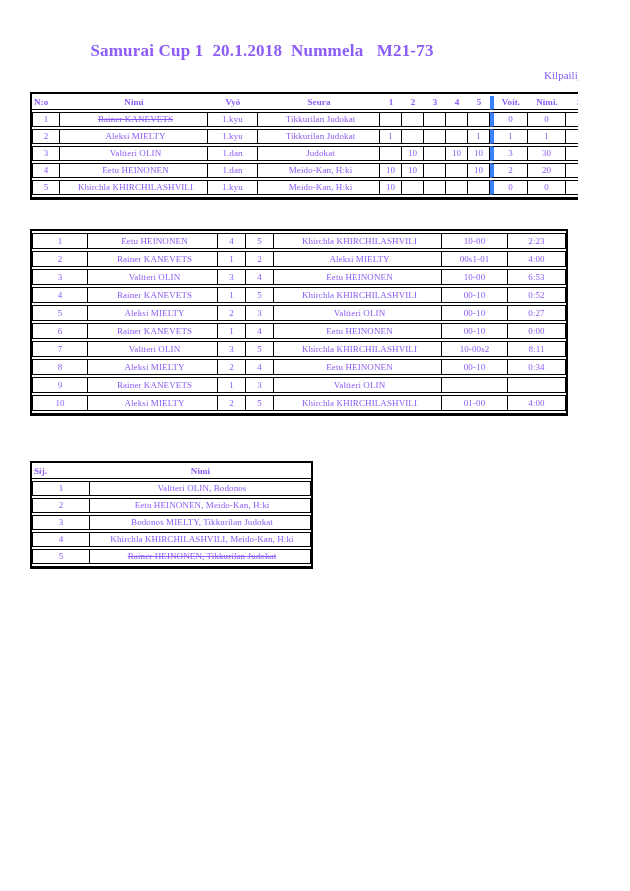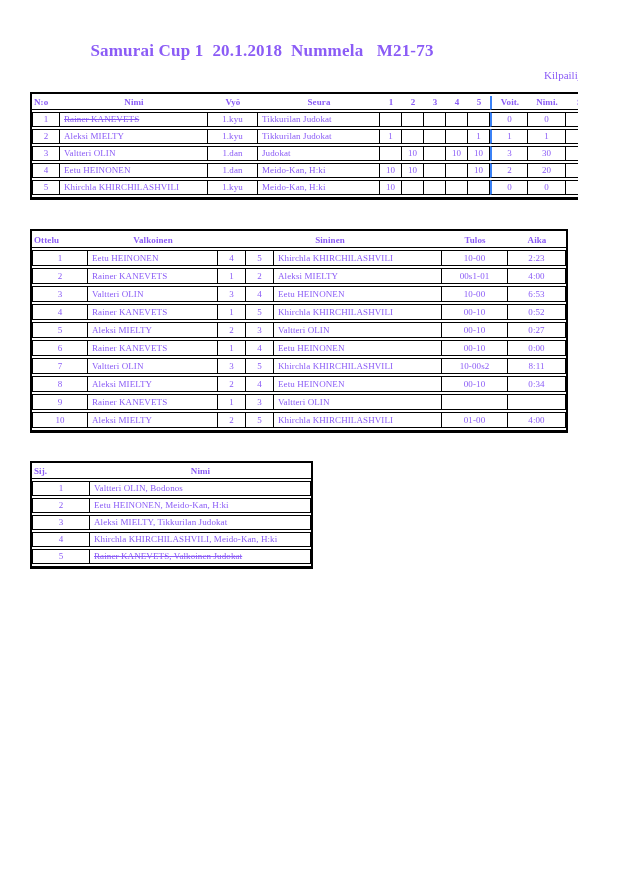--- a/index.html
+++ b/index.html
@@ -22,22 +22,22 @@
   #t3 { left:30px; top:461px; width:283px; }
 
   table { border-collapse:separate; border-spacing:0 2px; table-layout:fixed;
           width:100%; font-size:9px; letter-spacing:0.1px; }
   th, td { height:13px; line-height:13px; padding:0; overflow:hidden;
            white-space:nowrap; vertical-align:middle; }
   th { font-weight:bold; border-bottom:1px solid #000; }
   td { border-top:1px solid #000; border-bottom:1px solid #000; border-right:1px solid #000; }
   td:first-child { border-left:1px solid #000; }
   #t2 th, #t2 td { height:14px; line-height:14px; }
-  th.wvd, td.wvd { border-left:2px solid #3b82f6; }
-  .l { text-align:left; padding-left:4px; }
+  th.wvd, td.wvd { border-left:4px solid #3b82f6; }
+  .l { text-align:center; padding-left:4px; }
   .ll { text-align:left; padding-left:2px; }
   .c { text-align:center; }
   .strike { text-decoration:line-through; }
 </style>
 </head>
 <body>
 
 <div class="page">
 
   <div class="title">Samurai Cup 1  20.1.2018  Nummela   M21-73</div>
@@ -155,27 +155,20 @@
       <colgroup>
         <col style="width:56px">
           <col style="width:130px">
           <col style="width:28px">
           <col style="width:28px">
         <col style="width:168px">
           <col style="width:66px">
           <col style="width:58px">
       </colgroup>
       <tbody>
-          <tr>
-        <th class="ll">Ottelu</th>
-        <th class="c">Valkoinen</th>
-        <th class="c" colspan="3">Sininen</th>
-        <th class="c">Tulos</th>
-        <th class="c">Aika</th>
-      </tr>
       <tr>
         <td class="c">1</td>
         <td class="l">Eetu HEINONEN</td>
         <td class="c">4</td>
         <td class="c">5</td>
         <td class="l">Khirchla KHIRCHILASHVILI</td>
         <td class="c">10-00</td>
         <td class="c">2:23</td>
       </tr>
       <tr>
@@ -278,27 +271,27 @@
       <tr>
         <td class="c">1</td>
         <td class="l">Valtteri OLIN, Bodonos</td>
       </tr>
       <tr>
         <td class="c">2</td>
         <td class="l">Eetu HEINONEN, Meido-Kan, H:ki</td>
       </tr>
       <tr>
         <td class="c">3</td>
-        <td class="l">Aleksi MIELTY, Tikkurilan Judokat</td>
+        <td class="l">Bodonos MIELTY, Tikkurilan Judokat</td>
       </tr>
       <tr>
         <td class="c">4</td>
         <td class="l">Khirchla KHIRCHILASHVILI, Meido-Kan, H:ki</td>
       </tr>
       <tr>
         <td class="c">5</td>
-        <td class="l strike">Rainer KANEVETS, Valkoinen Judokat</td>
+        <td class="l strike">Rainer HEINONEN, Tikkurilan Judokat</td>
       </tr>
     </tbody>
       </table>
   </div>
 
 </div>
 
 </body></html>

